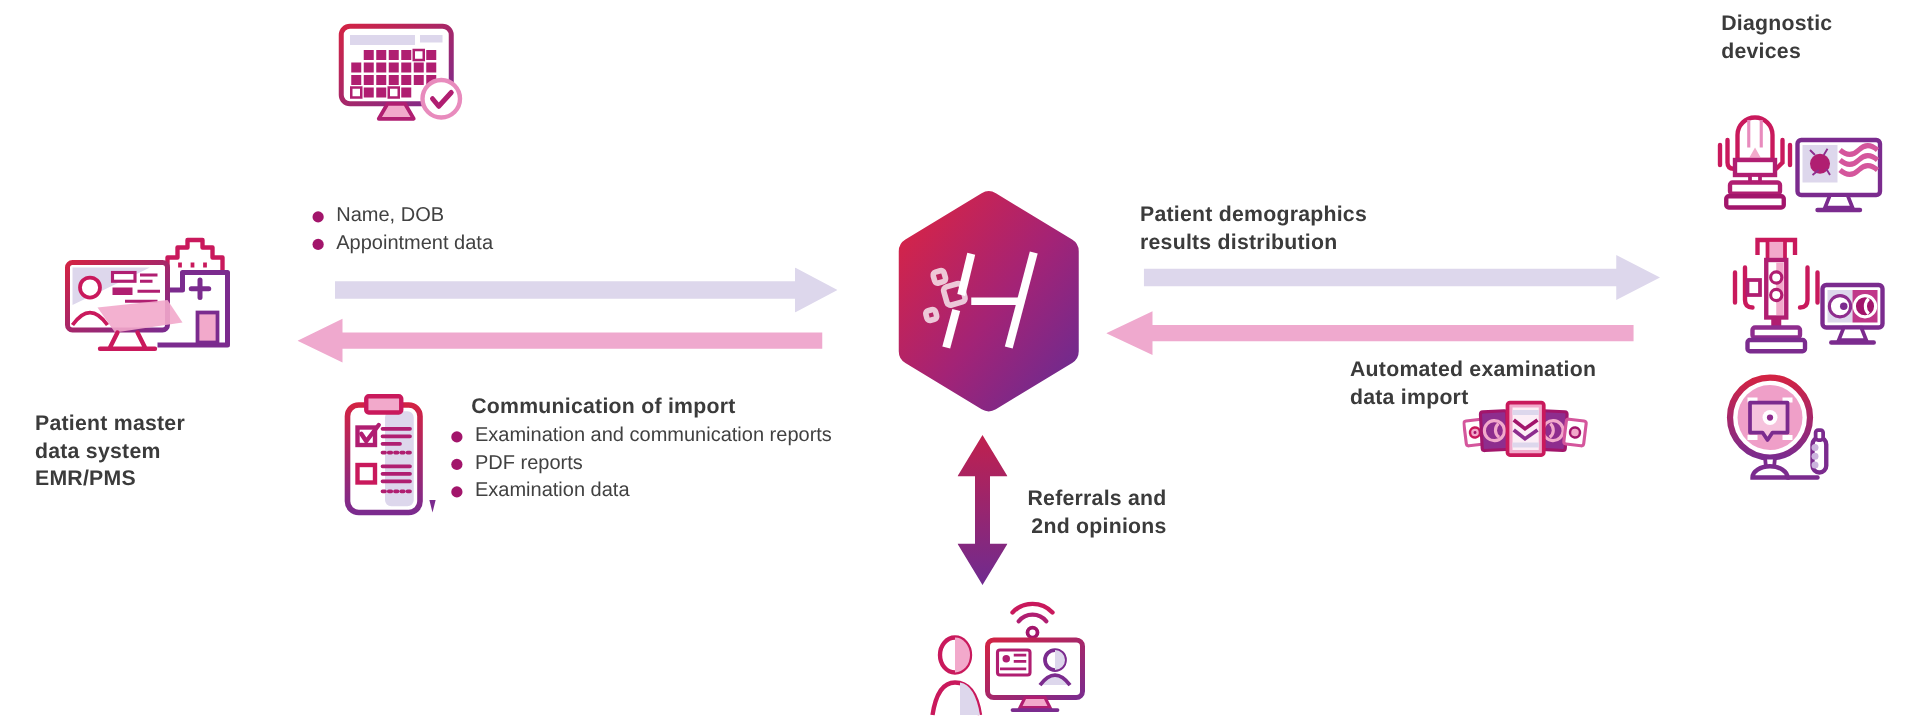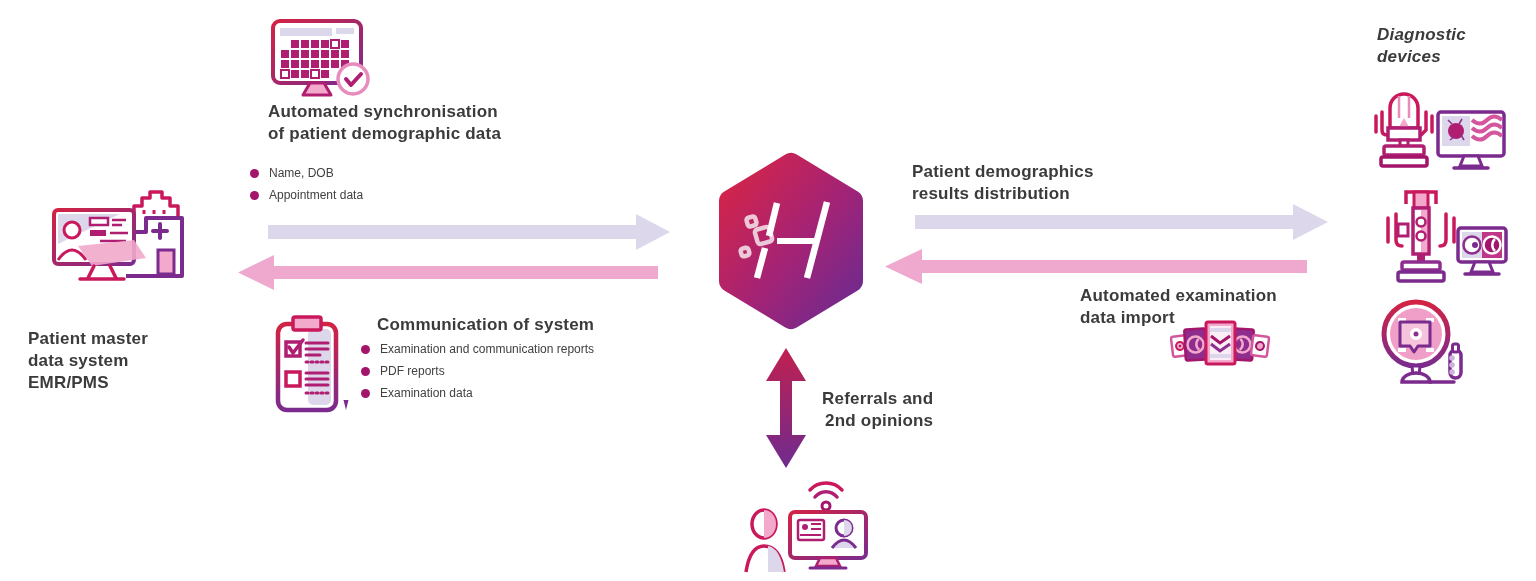--- a/index.html
+++ b/index.html
@@ -2,21 +2,21 @@
 <html style="--crimson: #c9195c; --magenta: #b01e71; --purple: #7b2b8e; --deep-pink: #a2156b; --pink: #efa9ce; --pink-fill: #f2a9cb; --lavender: #ddd7ec; --text: #3b3b3b; --hex-grad-start: #d72446; --hex-grad-end: #6c2b90;"><head>
 <meta charset="utf-8">
 <style>
   html,body{margin:0;padding:0;background:#ffffff;}
   #canvas{
     position:relative;width:1536px;height:581px;background:#ffffff;overflow:hidden;
     font-family:"Liberation Sans","DejaVu Sans",sans-serif;color:var(--text,#3b3b3b);
   }
   .abs{position:absolute;}
   .heading{font-weight:700;font-size:17px;line-height:22px;letter-spacing:.2px;color:var(--text,#3b3b3b);}
-  .body-txt{font-size:12px;line-height:22px;color:#414141;}
+  .body-txt{font-size:16px;line-height:22px;color:#414141;}
   .bullet-row{display:flex;align-items:center;gap:10px;}
   .dot{width:9px;height:9px;border-radius:50%;background:var(--deep-pink,#a2156b);flex:0 0 auto;}
   .center-txt{margin-top:47px;}
   svg{display:block;}
 </style>
 </head>
 <body>
 
 <div id="canvas">
 
@@ -73,24 +73,20 @@
           <rect x="35" y="54" width="8" height="8" fill="#b01e71"></rect>
           <rect x="45" y="54" width="8" height="8" fill="#fff" stroke="#b01e71" stroke-width="2"></rect>
           <rect x="55" y="54" width="8" height="8" fill="#b01e71"></rect>
       </g>
       <polygon points="44,67 58,67 65,79 37,79" fill="#f2a9cb" stroke="#b01e71" stroke-width="3" stroke-linejoin="round"></polygon>
       <circle cx="87" cy="63" r="15" fill="#fff" stroke="#e88bbd" stroke-width="3.5"></circle>
       <path d="M80 63 l5 6 l10 -11" fill="none" stroke="#b01e71" stroke-width="4" stroke-linecap="round" stroke-linejoin="round"></path>
     </svg>
   </div>
 
-  <div class="abs heading" style="left:268px;top:101px;">
-    <div>Automated synchronisation</div>
-    <div>of patient demographic data</div>
-  </div>
   <div class="abs body-txt" style="left:250px;top:162px;">
     <div class="bullet-row">
       <span class="dot"></span>
       <span>Name, DOB</span>
     </div>
     <div class="bullet-row">
       <span class="dot"></span>
       <span>Appointment data</span>
     </div>
   </div>
@@ -142,21 +138,21 @@
       <path d="M17 33 l4 6 l10 -13" fill="none" stroke="#b01e71" stroke-width="3.5" stroke-linecap="round" stroke-linejoin="round"></path>
       <path d="M34 29 h22 M34 35 h22 M34 41 h14" stroke="#b01e71" stroke-width="3" stroke-linecap="round"></path>
       <path d="M34 48 h2 M39 48 h2 M44 48 h2 M49 48 h2 M54 48 h2" stroke="#b01e71" stroke-width="3" stroke-linecap="round"></path>
       <rect x="14" y="58" width="14" height="14" fill="#fff" stroke="#c9195c" stroke-width="3.5"></rect>
       <path d="M34 59 h22 M34 65 h22 M34 71 h22" stroke="#b01e71" stroke-width="3" stroke-linecap="round"></path>
       <path d="M34 79 h2 M39 79 h2 M44 79 h2 M49 79 h2 M54 79 h2" stroke="#b01e71" stroke-width="3" stroke-linecap="round"></path>
       <path d="M74 26 v58" stroke="url(#gCPv)" stroke-width="5" stroke-linecap="round"></path>
       <polygon points="71.5,86 76.5,86 74,96" fill="#7b2b8e"></polygon>
     </svg>
   </div>
-  <div class="abs heading" style="left:377px;top:314px;">Communication of system</div>
+  <div class="abs heading" style="left:377px;top:314px;">Communication of import</div>
   <div class="abs body-txt" style="left:361px;top:338px;">
     <div class="bullet-row">
       <span class="dot"></span>
       <span>Examination and communication reports</span>
     </div>
     <div class="bullet-row">
       <span class="dot"></span>
       <span>PDF reports</span>
     </div>
     <div class="bullet-row">
@@ -224,21 +220,21 @@
       </g>
       <rect x="36" y="2" width="29" height="42" rx="2" fill="#f2a9cb" stroke="#c9195c" stroke-width="3"></rect>
       <rect x="40" y="6" width="21" height="34" fill="#fceef6"></rect>
       <rect x="40" y="8" width="21" height="4" fill="#ddd7ec"></rect>
       <path d="M41 16 l9 7 l10 -7" fill="none" stroke="#a2156b" stroke-width="3"></path>
       <path d="M41 24 l9 7 l10 -7" fill="none" stroke="#8e2d8e" stroke-width="3"></path>
       <rect x="40" y="34" width="21" height="4" fill="#ddd7ec"></rect>
     </svg>
   </div>
 
-  <div class="abs heading" style="left:1377px;top:24px;font-style:italic;">
+  <div class="abs heading" style="left:1377px;top:8px;">
     <div>Diagnostic</div>
     <div>devices</div>
   </div>
 
   <div class="abs" style="left:1372px;top:86px;">
     <svg width="138" height="88" viewBox="0 0 138 88">
       <path d="M18 42 v-20 a14 14 0 0 1 28 0 v20 z" fill="#fff" stroke="#c9195c" stroke-width="3.5" stroke-linejoin="round"></path>
       <path d="M27 10 v22 M37 10 v22" stroke="#e88bbd" stroke-width="2.5"></path>
       <polygon points="32,32 41,48 23,48" fill="#f2a9cb"></polygon>
       <path d="M10 26 v18 q0 5 5 5 M54 26 v18 q0 -0 -5 5" fill="none" stroke="#c9195c" stroke-width="3.5" stroke-linecap="round"></path>

